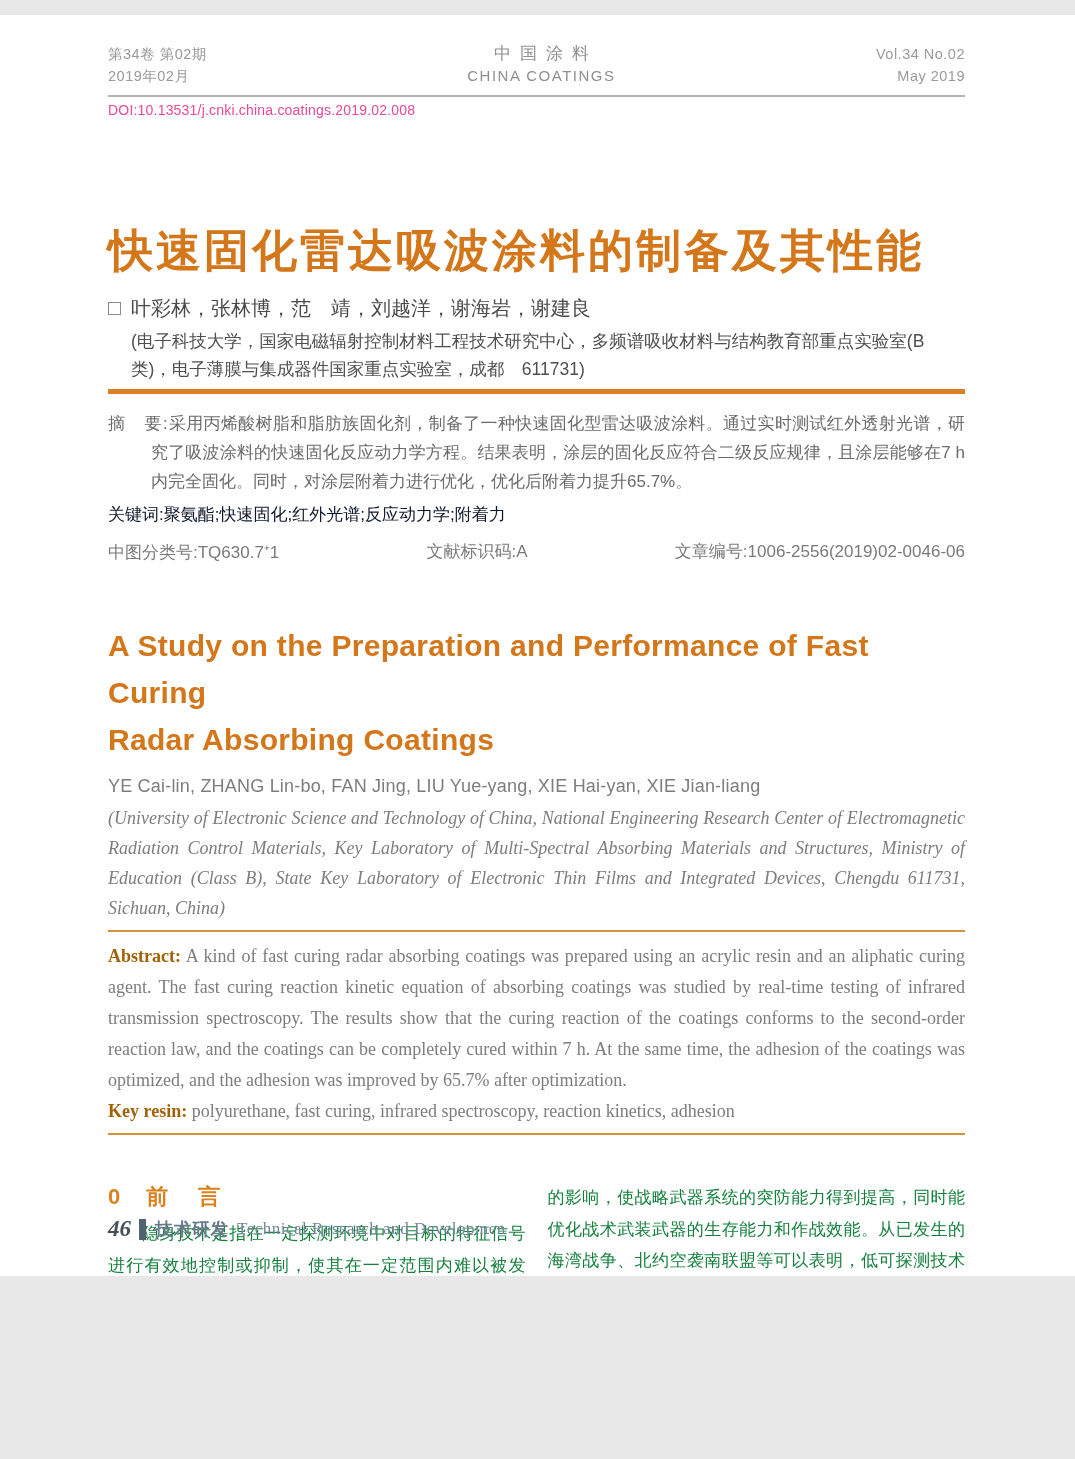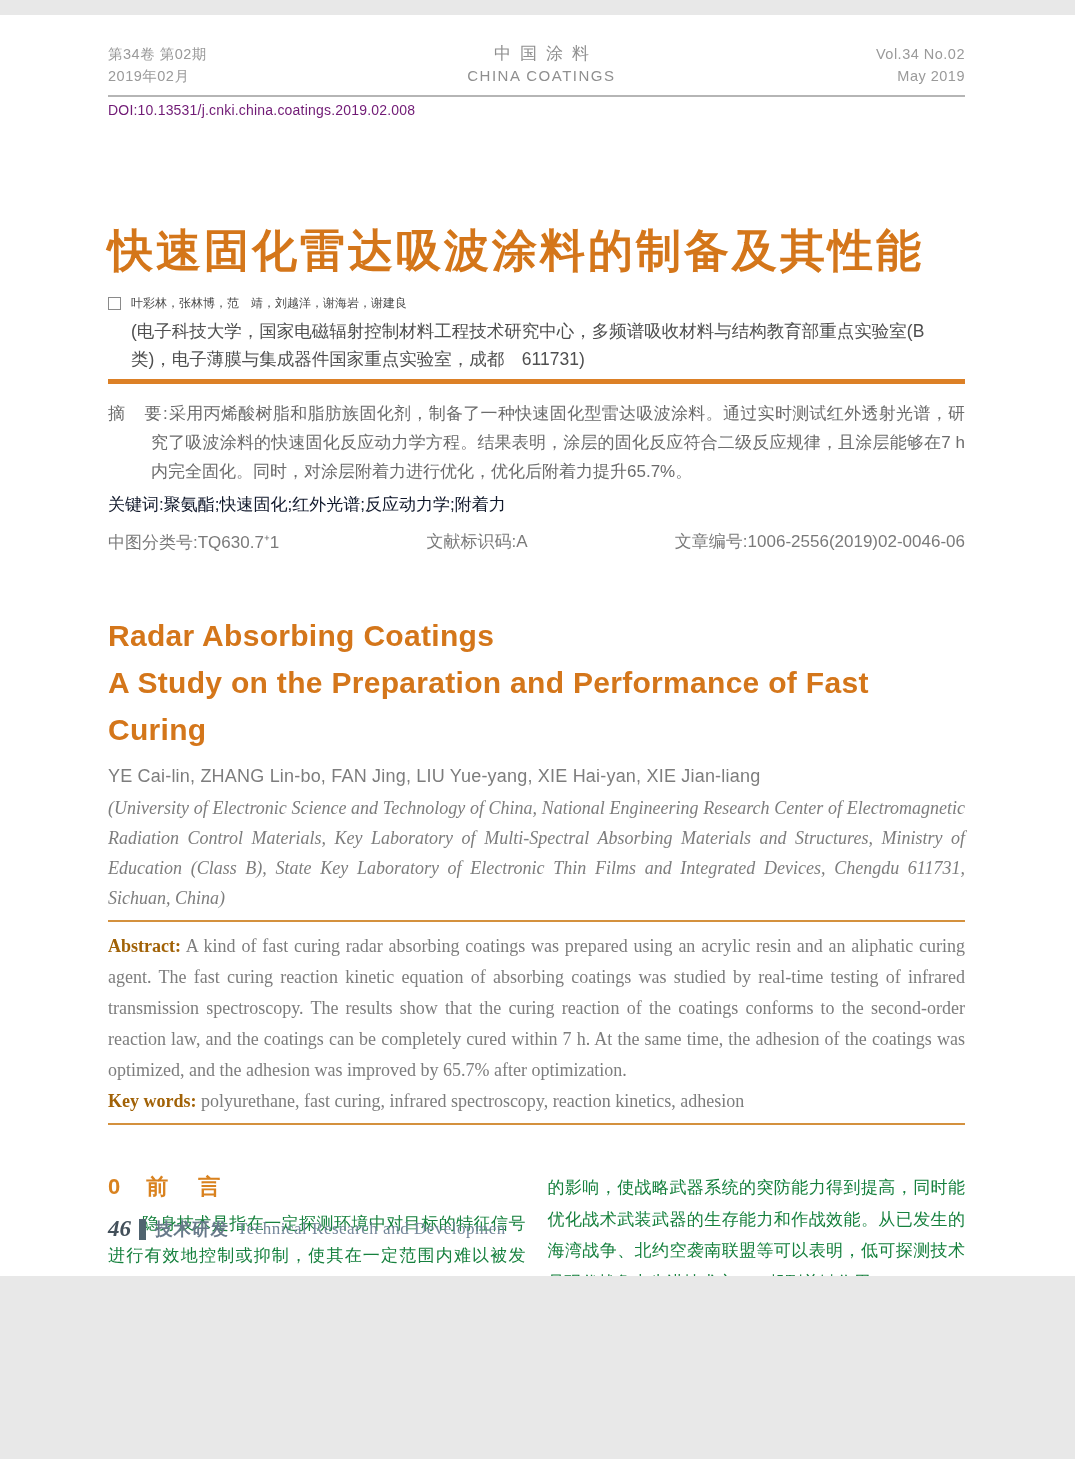--- a/index.html
+++ b/index.html
@@ -16,26 +16,26 @@
     overflow: hidden;
   }
   
   .jheader { display: flex; justify-content: space-between; align-items: flex-start;
              padding-bottom: 8px; border-bottom: 2px solid #b5b5b5; }
   .jheader .hcol { font-size: 14.5px; line-height: 22px; color: #9a9a9a; letter-spacing: 0.5px; }
   .hcol.right { text-align: right; }
   .hcol.center { text-align: center; color: #8f8f8f; }
   .jname-cn { font-size: 17px; letter-spacing: 9px; padding-left: 9px; }
   .jname-en { font-size: 15px; letter-spacing: 1.5px; }
-  .doi-line { margin-top: 5px; font-size: 14px; color: #701a75; letter-spacing: 0.2px; }
+  .doi-line { margin-top: 5px; font-size: 14px; color: #ec4899; letter-spacing: 0.2px; }
 
   
   .title-cn { margin-top: 100px; color: #d4761a; font-weight: bold;
               font-size: 45px; line-height: 65px; letter-spacing: 3px; }
-  .authors-cn { margin-top: 12px; font-size: 12px; color: #4a4a4a; display: flex; align-items: center; }
+  .authors-cn { margin-top: 12px; font-size: 20px; color: #4a4a4a; display: flex; align-items: center; }
   .author-marker { display: inline-block; width: 13px; height: 13px; border: 1.5px solid #8a8a8a;
                    margin-right: 10px; flex: 0 0 auto; }
   .affil-cn { margin-top: 5px; padding-left: 23px; font-size: 17.5px; line-height: 28px; color: #4f4f4f; }
 
   .rule-thick { margin-top: 6px; height: 5px; background: #dc8026; }
 
   
   .abstract-cn { margin-top: 15px; font-size: 17px; line-height: 29px; color: #6b6b6b;
                  padding-left: 43px; text-indent: -43px; text-align: justify; }
   .abstract-cn .lbl { letter-spacing: 1px; }
@@ -114,31 +114,31 @@
   <p class="abstract-cn"><span class="lbl">摘　要:</span><span>采用丙烯酸树脂和脂肪族固化剂，制备了一种快速固化型雷达吸波涂料。通过实时测试红外透射光谱，研究了吸波涂料的快速固化反应动力学方程。结果表明，涂层的固化反应符合二级反应规律，且涂层能够在7 h内完全固化。同时，对涂层附着力进行优化，优化后附着力提升65.7%。</span></p>
   <p class="keywords-cn"><span class="lbl">关键词:</span><span>聚氨酯;快速固化;红外光谱;反应动力学;附着力</span></p>
 
   <div class="meta-row">
     <span class="meta-item"><span>中图分类号:</span><span>TQ630.7⁺1</span></span>
     <span class="meta-item"><span>文献标识码:</span><span>A</span></span>
     <span class="meta-item"><span>文章编号:</span><span>1006-2556(2019)02-0046-06</span></span>
   </div>
 
   <h2 class="title-en">
+    <span style="display:block">A Study on the Preparation and Performance of Fast Curing</span>
     <span style="display:block">Radar Absorbing Coatings</span>
-    <span style="display:block">A Study on the Preparation and Performance of Fast Curing</span>
   </h2>
 
   <div class="authors-en">YE Cai-lin, ZHANG Lin-bo, FAN Jing, LIU Yue-yang, XIE Hai-yan, XIE Jian-liang</div>
   <div class="affil-en">(University of Electronic Science and Technology of China, National Engineering Research Center of Electromagnetic Radiation Control Materials, Key Laboratory of Multi-Spectral Absorbing Materials and Structures, Ministry of Education (Class B), State Key Laboratory of Electronic Thin Films and Integrated Devices, Chengdu 611731, Sichuan, China)</div>
 
   <div class="rule-thin"></div>
 
   <p class="abstract-en"><span class="lbl-en">Abstract:</span> <span>A kind of fast curing radar absorbing coatings was prepared using an acrylic resin and an aliphatic curing agent. The fast curing reaction kinetic equation of absorbing coatings was studied by real-time testing of infrared transmission spectroscopy. The results show that the curing reaction of the coatings conforms to the second-order reaction law, and the coatings can be completely cured within 7 h. At the same time, the adhesion of the coatings was optimized, and the adhesion was improved by 65.7% after optimization.</span></p>
-  <p class="keywords-en"><span class="lbl-en">Key words:</span> <span>polyurethane, fast curing, infrared spectroscopy, reaction kinetics, adhesion</span></p>
+  <p class="keywords-en"><span class="lbl-en">Key resin:</span> <span>polyurethane, fast curing, infrared spectroscopy, reaction kinetics, adhesion</span></p>
 
   <div class="rule-thin bottom"></div>
 
   <div class="columns">
     <div class="col">
       <h3 class="sec-heading"><span class="sec-num">0</span><span class="sec-title">前　言</span></h3>
       <p class="indent">隐身技术是指在一定探测环境中对目标的特征信号进行有效地控制或抑制，使其在一定范围内难以被发现。在新时代战争中，随着电子对抗技术的飞速发展，谁先发现对方并加以摧毁成了胜负的关键，信息的获取和反获取成为斗争的焦点，先敌发现、先敌攻击成为克敌制胜的重要保障措施。在武器装备中，使用隐身伪装化技术能对现有的攻防格局造成较大</p>
     </div>
     <div class="col">
       <p>的影响，使战略武器系统的突防能力得到提高，同时能优化战术武装武器的生存能力和作战效能。从已发生的海湾战争、北约空袭南联盟等可以表明，低可探测技术是现代战争中先进技术之一，起到关键作用。</p>

